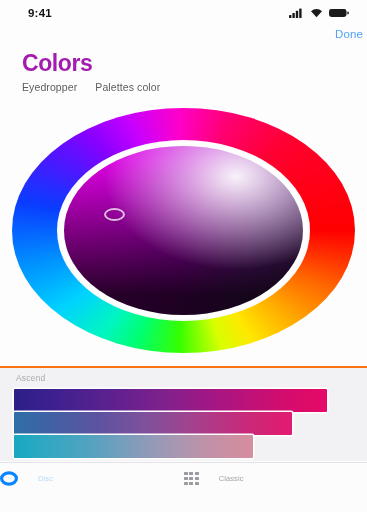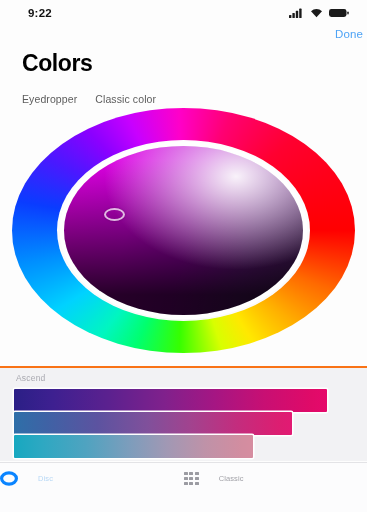--- a/index.html
+++ b/index.html
@@ -42,34 +42,33 @@
     position: absolute; right: 20px; top: 2px;
     font-size: 11.5px; color: #4ea3f5; font-weight: 500;
     letter-spacing: 0.1px;
     background: none; border: none; cursor: pointer;
     font-family: "Liberation Sans", sans-serif;
   }
 
   
   #header { position: absolute; top: 50px; left: 22px; }
   #page-title {
-    font-size: 23px; font-weight: bold; color: #000000;
+    font-size: 23px; font-weight: bold; color: #a21caf;
     letter-spacing: -0.4px; line-height: 26px;
   }
   #header-actions {
     margin-top: 5px;
     display: flex; gap: 18px;
   }
   .header-action {
     font-size: 10.5px; color: #5d5d5d;
     letter-spacing: 0.1px;
     background: none; border: none; cursor: pointer;
     font-family: "Liberation Sans", sans-serif;
     padding: 0;
-    margin-top: 12px;
   }
 
   
   #color-wheel-area {
     position: absolute;
     left: 12px; top: 108px;
     width: 343px; height: 245px;
   }
   #hue-ring {
     position: absolute; left: 0; top: 0;
@@ -214,21 +213,21 @@
     border-radius: 0.5px;
     display: block;
   }
 </style>
 </head>
 <body>
 
 <div id="screen">
 
   <div id="status-bar">
-    <div id="status-time">9:22</div>
+    <div id="status-time">9:41</div>
     <div id="status-right">
       <svg class="sb-icon" width="15" height="10" viewBox="0 0 15 10">
         <rect x="0" y="7" width="2.4" height="3" rx="0.6" fill="#1a1a1a"></rect>
         <rect x="3.4" y="5" width="2.4" height="5" rx="0.6" fill="#1a1a1a"></rect>
         <rect x="6.8" y="2.8" width="2.4" height="7.2" rx="0.6" fill="#1a1a1a"></rect>
         <rect x="10.2" y="0.6" width="2.4" height="9.4" rx="0.6" fill="#1a1a1a"></rect>
       </svg>
       <svg class="sb-icon" width="13" height="10" viewBox="0 0 13 10">
         <path d="M6.5 9.3 L1.0 3.2 A8.2 8.2 0 0 1 12 3.2 Z" fill="#1a1a1a"></path>
       </svg>
@@ -240,21 +239,21 @@
   </div>
 
   <div id="nav-bar">
     <button id="done-button">Done</button>
   </div>
 
   <div id="header">
     <div id="page-title">Colors</div>
     <div id="header-actions">
       <button class="header-action">Eyedropper</button>
-      <button class="header-action">Classic color</button>
+      <button class="header-action">Palettes color</button>
     </div>
   </div>
 
   <div id="color-wheel-area">
     <div id="hue-ring"></div>
     <div id="hue-ring-hole"></div>
     <div id="sv-disc">
       <div id="sv-selector"></div>
     </div>
   </div>

